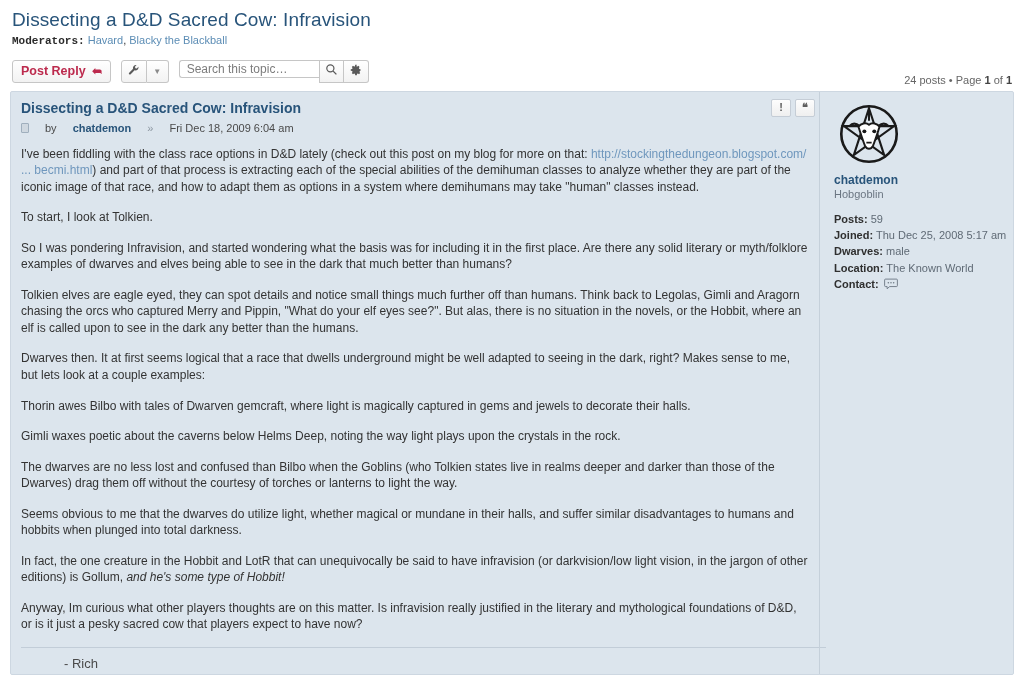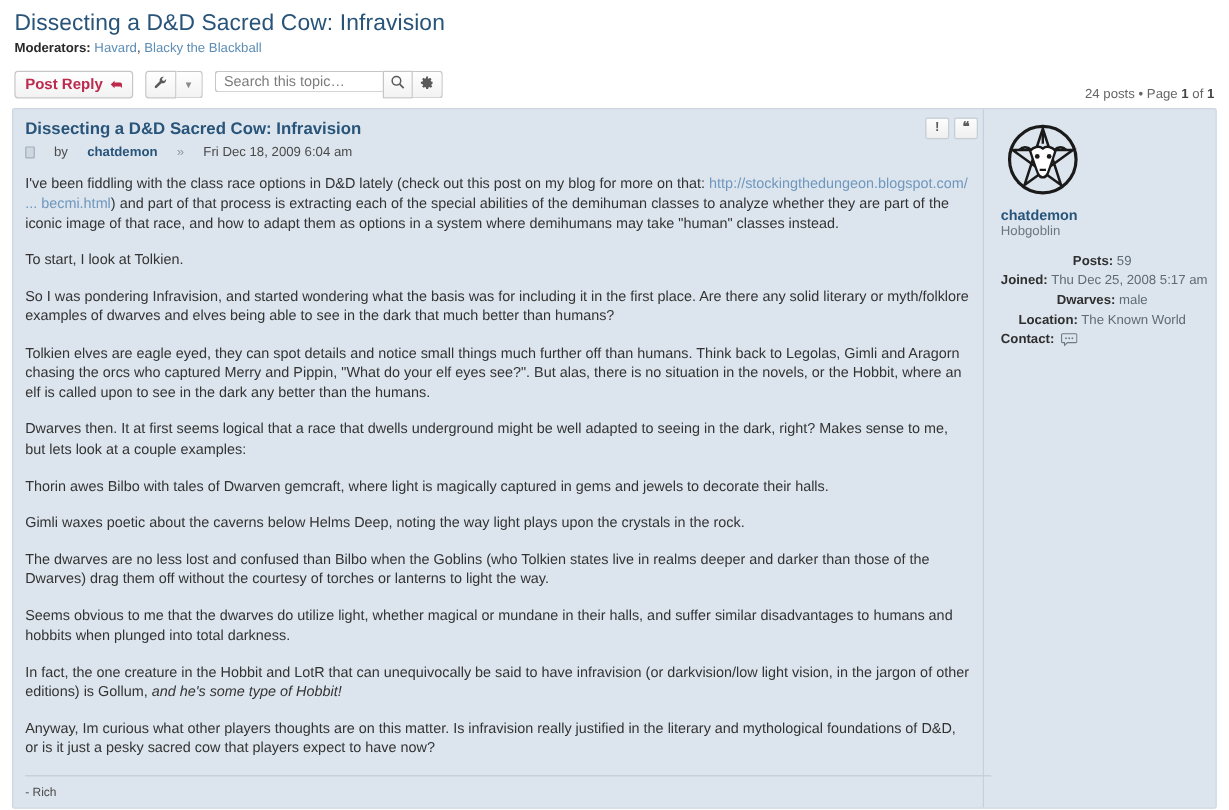--- a/index.html
+++ b/index.html
@@ -23,21 +23,21 @@
     color: #28547a;
     line-height: 1.25;
     margin: 0 0 2px 0;
     letter-spacing: .1px;
   }
   .moderators {
     font-size: 11px;
     color: #333;
     margin: 0;
   }
-  .moderators .lbl { font-weight: bold; color: #2a2a2a; }
+  .moderators .lbl { font-weight: bold; color: #2a2a2a; font-family: Liberation Mono, monospace; }
   .moderators a { color: #5c8db5; text-decoration: none; }
 
   
   .action-bar {
     display: flex;
     align-items: center;
     padding: 10px 12px 5px 12px;
     position: relative;
     height: 44px;
   }
@@ -203,21 +203,21 @@
     max-width: 800px;
   }
   .post-body a { color: #6f97bd; text-decoration: none; }
   .post-body i { font-style: italic; }
   .sig-hr {
     border: none;
     border-top: 1px solid #c2cdd8;
     margin: 10px 0 8px 0;
     width: 805px;
   }
-  .signature { font-size: 10px; color: #4a4a4a; }
+  .signature { font-size: 13px; color: #4a4a4a; margin-left: 43px; }
 
   
   .profile {
     width: 194px;
     flex: 0 0 194px;
     border-left: 1px solid #c5d0da;
     padding: 6px 10px 8px 12px;
   }
   .avatar {
     width: 66px; height: 66px;
@@ -227,21 +227,21 @@
     font-size: 12px;
     font-weight: bold;
     color: #28547a;
     margin: 0 0 1px 2px;
   }
   .profile-rank {
     font-size: 11px;
     color: #6b7682;
     margin: 0 0 11px 2px;
   }
-  .profile-fields { margin-left: 2px; text-align: center; }
+  .profile-fields { margin-left: 2px; }
   .pf-row {
     font-size: 11px;
     line-height: 1.48;
     color: #5f6a75;
     white-space: nowrap;
   }
   .pf-row .k { font-weight: bold; color: #2f2f2f; }
   .contact-row {
     margin-top: 2px;
     display: flex;

